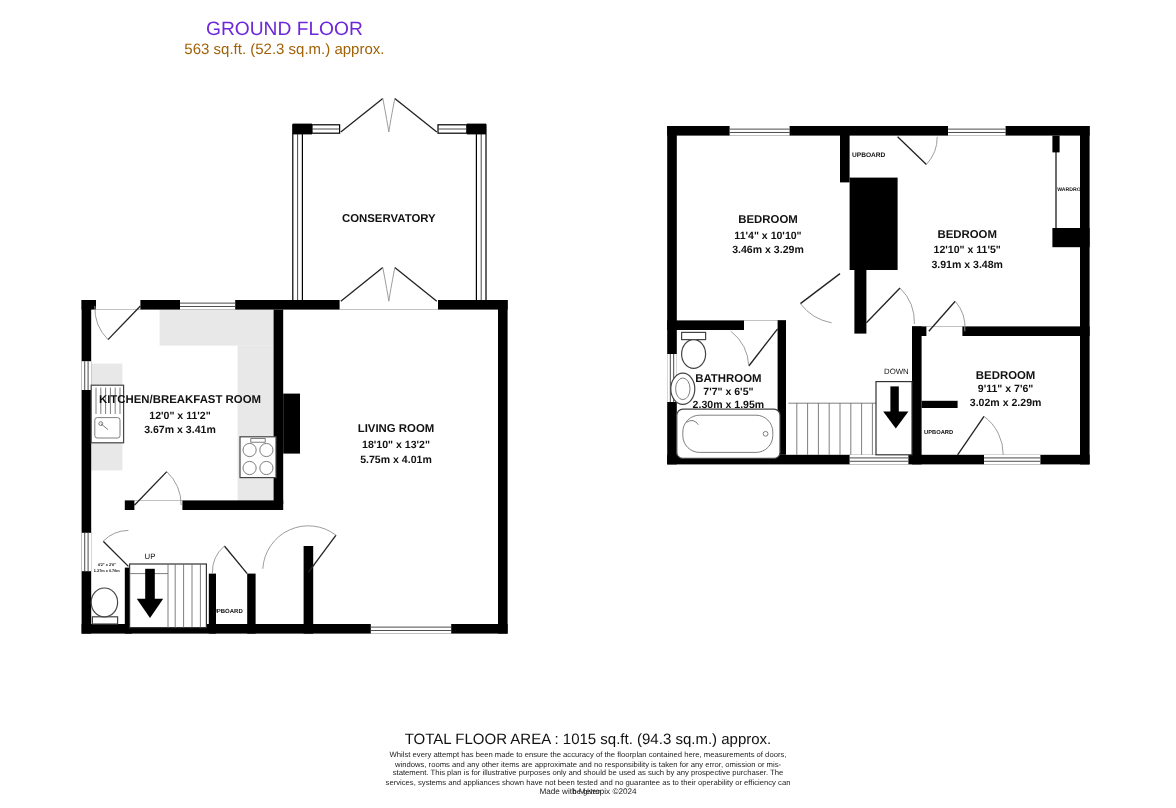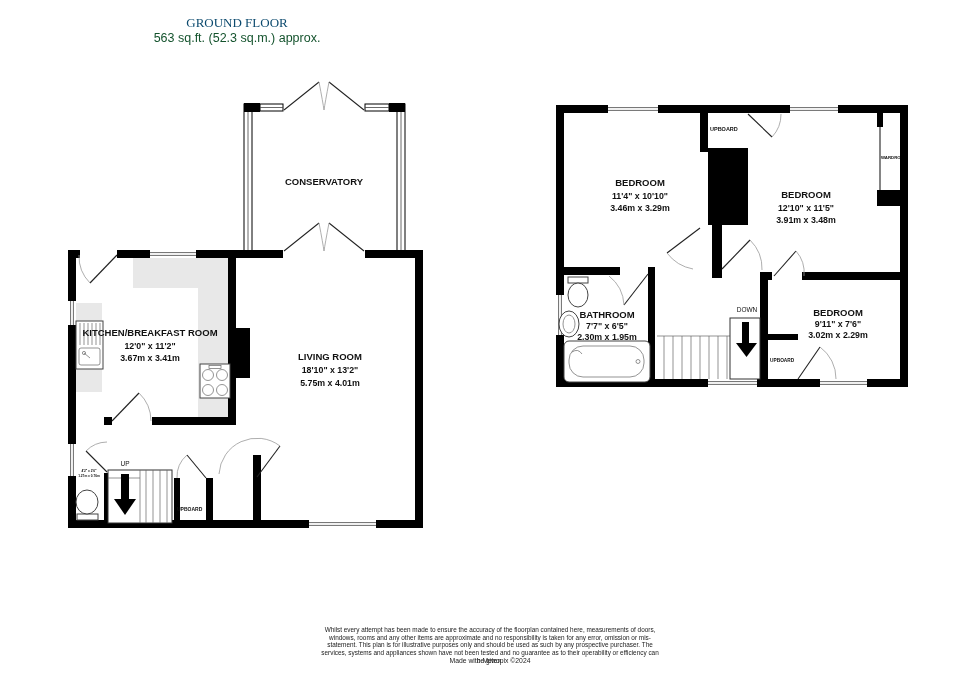--- a/index.html
+++ b/index.html
@@ -1,20 +1,20 @@
 <!DOCTYPE html>
 <html><head>
 <meta charset="utf-8">
 <style>
   html,body{margin:0;padding:0;background:#fff;}
   #page{position:relative;width:980px;height:673px;background:#ffffff;overflow:hidden;
         font-family:"Liberation Sans",sans-serif;color:#1a1a1a;}
   .hdr{position:absolute;width:320px;text-align:center;line-height:1.15;}
-  .hdr .t1{font-size:13px;color:#0c4a6e;font-family:Liberation Serif, serif;}
-  .hdr .t2{font-size:12.5px;color:#14532d;}
+  .hdr .t1{font-size:16px;color:#6d28d9;}
+  .hdr .t2{font-size:12.5px;color:#a16207;}
   #plans{position:absolute;left:0;top:0;}
   .footer-total{position:absolute;left:0;top:609px;width:980px;text-align:center;
                 font-size:12.5px;color:#111;}
   .footer-disc{position:absolute;left:318px;top:626px;width:344px;text-align:center;
                font-size:6.4px;line-height:1.2;color:#222;}
   .footer-credit{position:absolute;left:0;top:657px;width:980px;text-align:center;
                  font-size:6.8px;color:#222;}
   svg text{font-family:"Liberation Sans",sans-serif;}
   .rname{font-size:9.5px;font-weight:bold;fill:#111;text-anchor:middle;}
   .rdim{font-size:8.8px;font-weight:bold;fill:#111;text-anchor:middle;}
@@ -273,15 +273,16 @@
         <text x="607" y="318" class="rname">BATHROOM</text>
         <text x="607" y="329" class="rdim">7'7" x 6'5"</text>
         <text x="607" y="340" class="rdim">2.30m x 1.95m</text>
         <text x="747" y="312" class="slab">DOWN</text>
         <text x="710" y="131" class="tiny" style="font-size:5.5px">UPBOARD</text>
         <text x="770" y="362" class="tiny" style="font-size:4.8px">UPBOARD</text>
       </g>
     </g>
   </svg>
 
+  <div class="footer-total">TOTAL FLOOR AREA : 1015 sq.ft. (94.3 sq.m.) approx.</div>
   <div class="footer-disc">Whilst every attempt has been made to ensure the accuracy of the floorplan contained here, measurements of doors, windows, rooms and any other items are approximate and no responsibility is taken for any error, omission or mis-statement. This plan is for illustrative purposes only and should be used as such by any prospective purchaser. The services, systems and appliances shown have not been tested and no guarantee as to their operability or efficiency can be given.</div>
   <div class="footer-credit">Made with Metropix ©2024</div>
 </div>
 
 </body></html>

